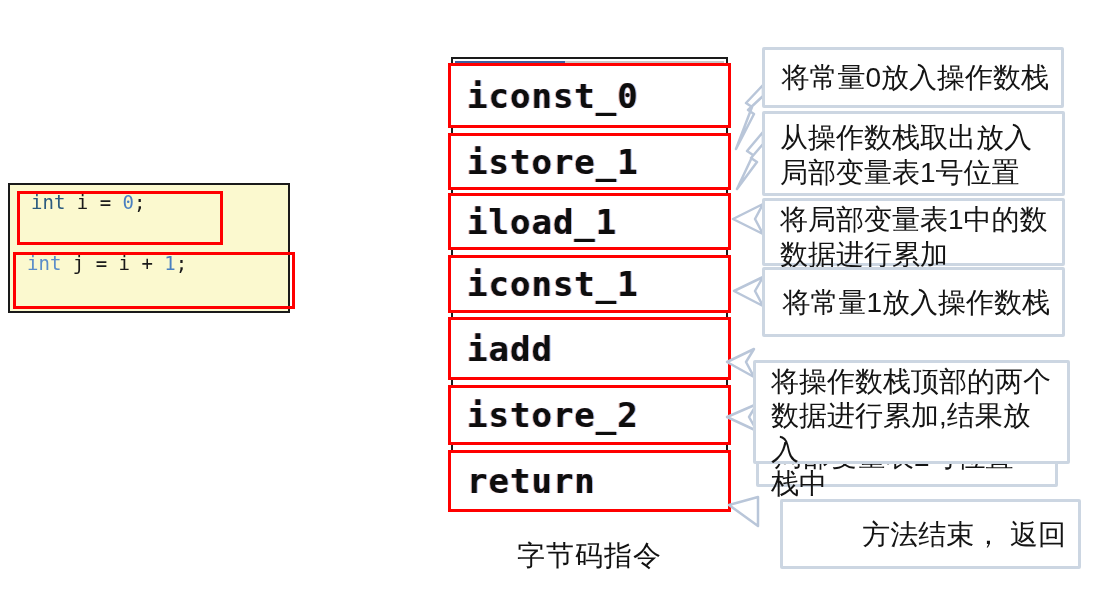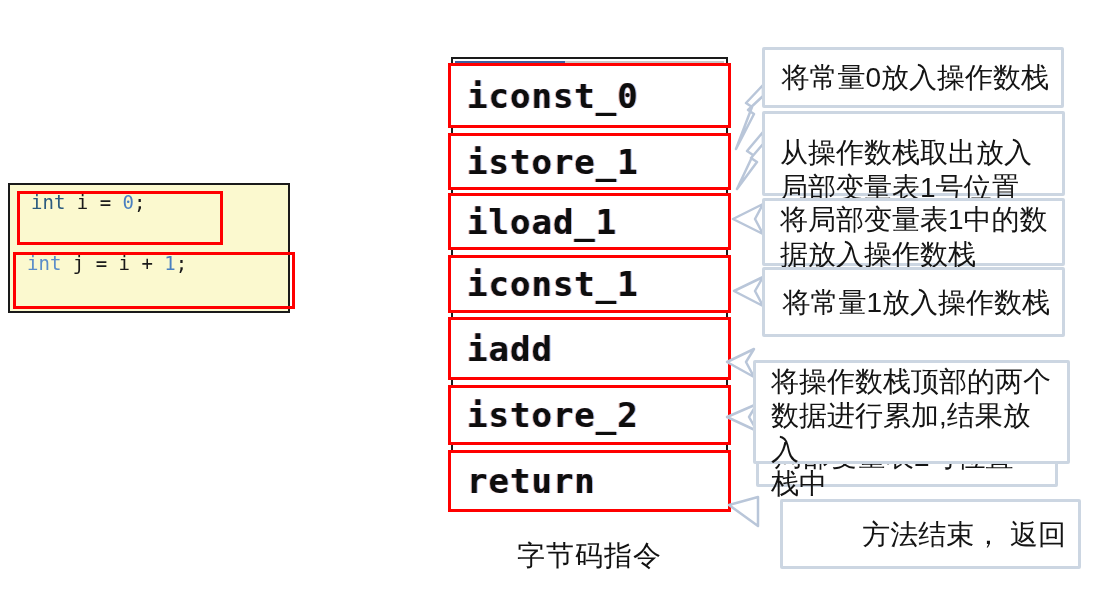--- a/index.html
+++ b/index.html
@@ -41,21 +41,21 @@
   #instr-4{top:317px;height:63px;}
   #instr-5{top:385px;height:60px;}
   #instr-6{top:450px;height:62px;}
 
   
   .bubble{position:absolute;background:#ffffff;border:3px solid #ccd6e2;box-sizing:border-box;
           border-radius:2px;font-size:28px;color:#141414;line-height:35px;
           padding:4px 12px 4px 15px;z-index:10;}
   .bubble.vcenter{display:flex;flex-direction:column;justify-content:center;align-items:flex-end;}
   #bubble-0{left:762px;top:47px;width:302px;height:61px;}
-  #bubble-1{left:762px;top:111px;width:303px;height:85px;padding-top:21px;}
+  #bubble-1{left:762px;top:111px;width:303px;height:85px;padding-top:6px;}
   #bubble-2{left:762px;top:198px;width:303px;height:68px;padding-top:1px;}
   #bubble-3{left:762px;top:267px;width:303px;height:70px;}
   #bubble-4{left:753px;top:360px;width:317px;height:104px;line-height:34px;padding-top:2px;z-index:12;}
   #bubble-5{left:756px;top:388px;width:302px;height:99px;z-index:8;display:flex;
             flex-direction:column;justify-content:flex-end;padding-bottom:10px;}
   #bubble-6{left:757px;top:499px;width:301px;height:70px;margin-left:23px;}
 
   
   #tails{position:absolute;left:0;top:0;z-index:5;pointer-events:none;}
   .tail{fill:#ffffff;stroke:#b9c6d9;stroke-width:2.5;stroke-linejoin:round;}
@@ -98,21 +98,21 @@
 
   <div class="bubble vcenter" id="bubble-0">
     <div>将常量0放入操作数栈</div>
   </div>
   <div class="bubble" id="bubble-1">
     <div>从操作数栈取出放入</div>
     <div>局部变量表1号位置</div>
   </div>
   <div class="bubble" id="bubble-2">
     <div>将局部变量表1中的数</div>
-    <div>据放入操作数栈</div>
+    <div>数据进行累加</div>
   </div>
   <div class="bubble vcenter" id="bubble-3">
     <div>将常量1放入操作数栈</div>
   </div>
   <div class="bubble" id="bubble-4">
     <div>将操作数栈顶部的两个</div>
     <div>数据进行累加,结果放入</div>
     <div>栈中</div>
   </div>
   <div class="bubble" id="bubble-5">

